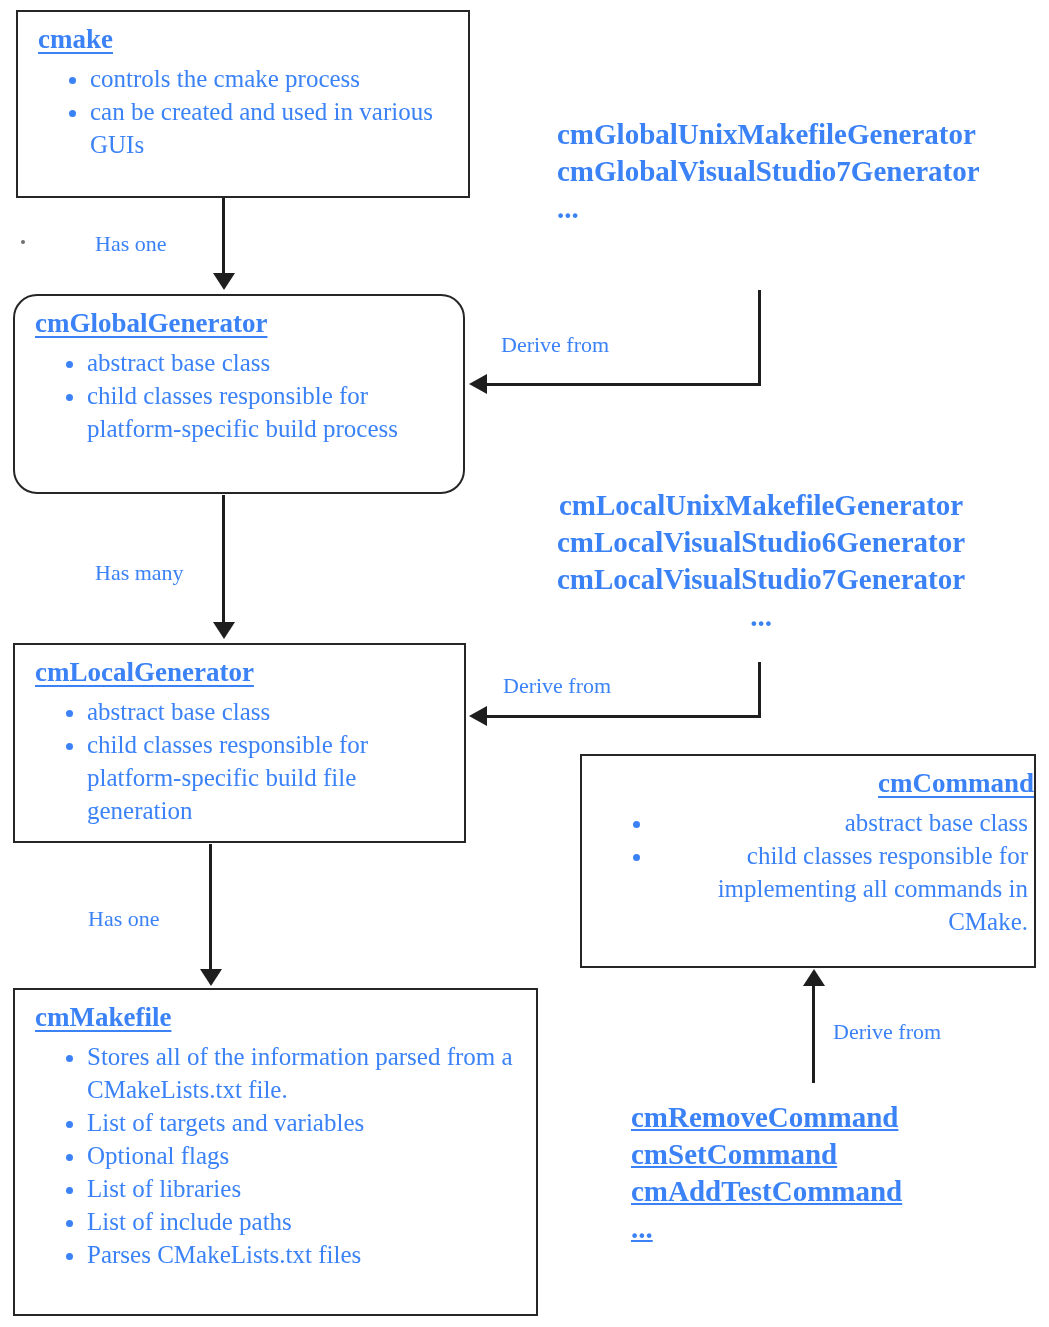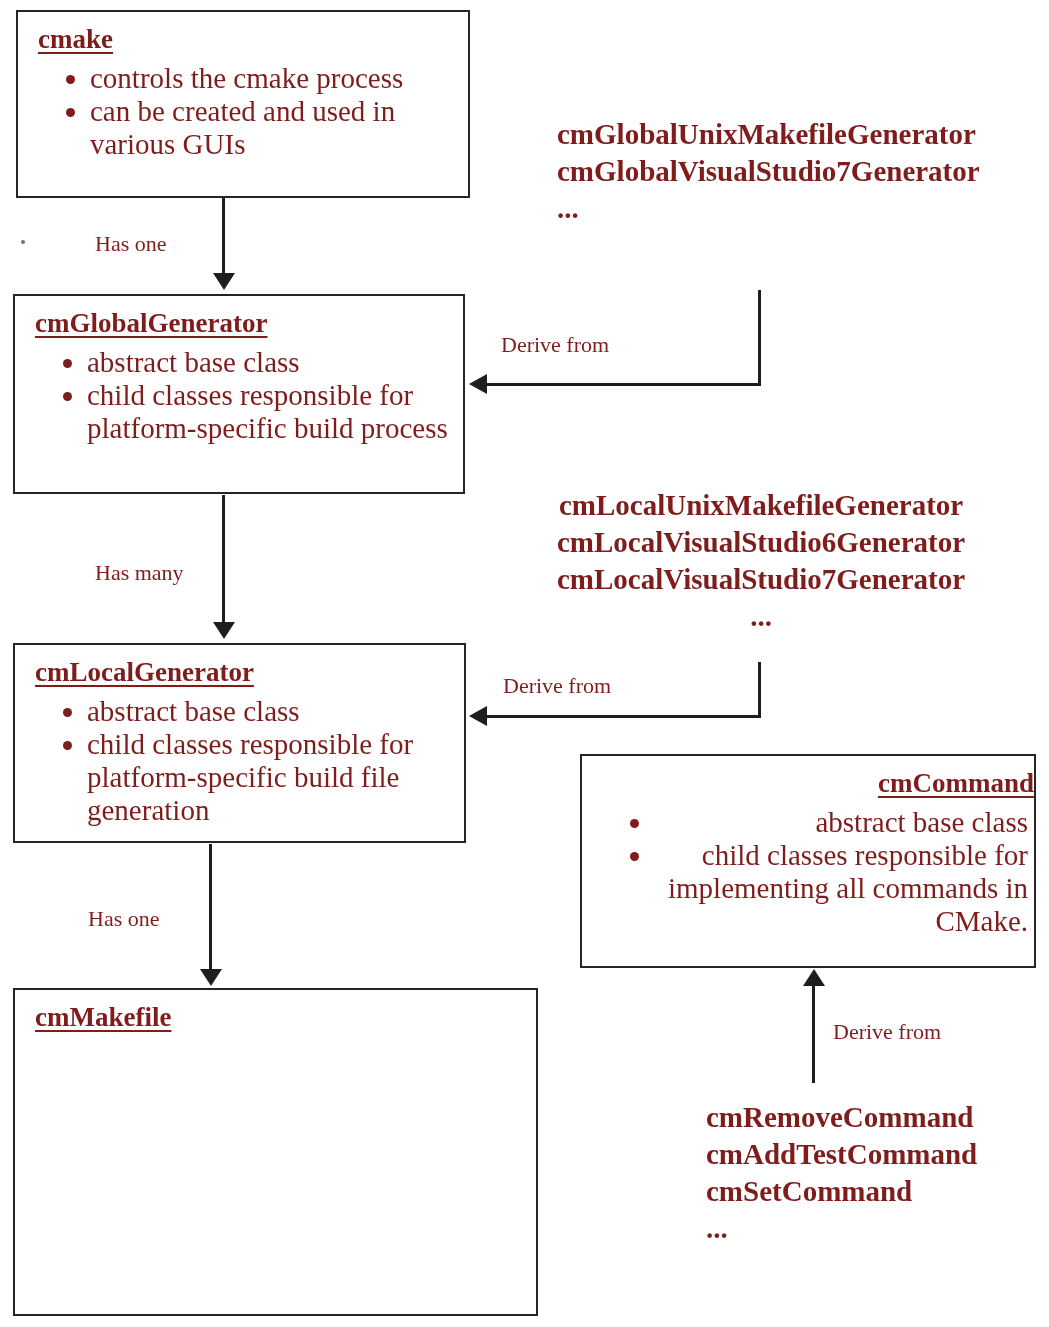--- a/index.html
+++ b/index.html
@@ -2,66 +2,66 @@
 <html><head>
 <meta charset="utf-8">
 <style>
   html, body { margin: 0; padding: 0; background: #ffffff; }
   .canvas {
     position: relative;
     width: 1049px;
     height: 1327px;
     background: #ffffff;
     font-family: "Liberation Serif", serif;
-    color: #7f1d1d;
+    color: #3b82f6;
     overflow: hidden;
   }
 
   
   .class-box {
     position: absolute;
     border: 2px solid #262626;
     background: #ffffff;
     box-sizing: border-box;
   }
   #box-cmake    { left: 16px;  top: 10px;  width: 454px; height: 188px; }
-  #box-global   { left: 13px;  top: 294px; width: 452px; height: 200px; }
+  #box-global   { left: 13px;  top: 294px; width: 452px; height: 200px; border-radius: 24px; }
   #box-local    { left: 13px;  top: 643px; width: 453px; height: 200px; }
   #box-makefile { left: 13px;  top: 988px; width: 525px; height: 328px; }
   #box-command  { left: 580px; top: 754px; width: 456px; height: 214px; text-align: right; }
 
   .box-title {
     margin: 12px 0 0 20px;
     font-size: 27px;
     font-weight: bold;
     text-decoration: underline;
     text-decoration-thickness: 2px;
     text-underline-offset: 4px;
   }
   .box-bullets {
     list-style: disc outside;
     margin: 7px 6px 0 0;
     padding-left: 72px;
   }
   .box-bullets li {
-    font-size: 29px;
+    font-size: 25px;
     line-height: 33px;
   }
 
   
   .bold-list {
     position: absolute;
     font-weight: bold;
     font-size: 29px;
     line-height: 37px;
     white-space: nowrap;
   }
   #list-global   { left: 557px; top: 116px; }
   #list-local    { left: 557px; top: 487px; text-align: center; }
-  #list-commands { left: 706px; top: 1099px; }
+  #list-commands { left: 631px; top: 1099px; text-decoration: underline; }
 
   
   .flow-label {
     position: absolute;
     font-size: 22px;
     white-space: nowrap;
   }
   #label-has-one-1 { left: 95px;  top: 231px; }
   #label-derive-1  { left: 501px; top: 332px; }
   #label-has-many  { left: 95px;  top: 560px; }
@@ -164,34 +164,42 @@
   <div class="line" id="d2-v"></div>
   <div class="line" id="d2-h"></div>
   <div class="head head-left" id="d2-head"></div>
 
   <div class="flow-label" id="label-has-one-2">Has one</div>
   <div class="line" id="a3-shaft"></div>
   <div class="head head-down" id="a3-head"></div>
 
   <div class="class-box" id="box-makefile">
     <div class="box-title">cmMakefile</div>
+    <ul class="box-bullets">
+        <li>Stores all of the information parsed from a CMakeLists.txt file.</li>
+        <li>List of targets and variables</li>
+        <li>Optional flags</li>
+        <li>List of libraries</li>
+        <li>List of include paths</li>
+        <li>Parses CMakeLists.txt files</li>
+      </ul>
   </div>
 
   <div class="class-box" id="box-command">
     <div class="box-title">cmCommand</div>
     <ul class="box-bullets">
         <li>abstract base class</li>
         <li>child classes responsible for implementing all commands in CMake.</li>
       </ul>
   </div>
 
   <div class="flow-label" id="label-derive-3">Derive from</div>
   <div class="line" id="d3-shaft"></div>
   <div class="head head-up" id="d3-head"></div>
 
   <div class="bold-list" id="list-commands">
       <div>cmRemoveCommand</div>
+      <div>cmSetCommand</div>
       <div>cmAddTestCommand</div>
-      <div>cmSetCommand</div>
       <div>...</div>
     </div>
 
 </div>
 
 </body></html>

